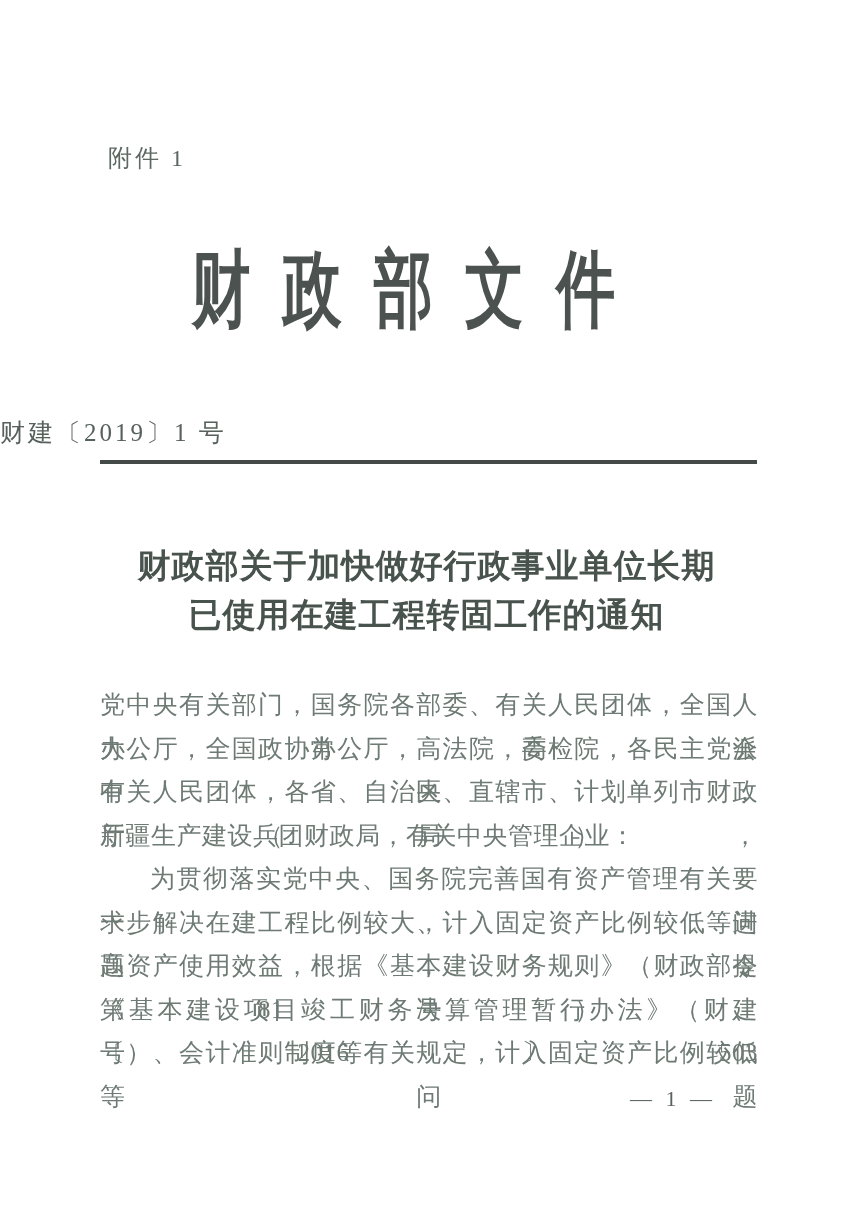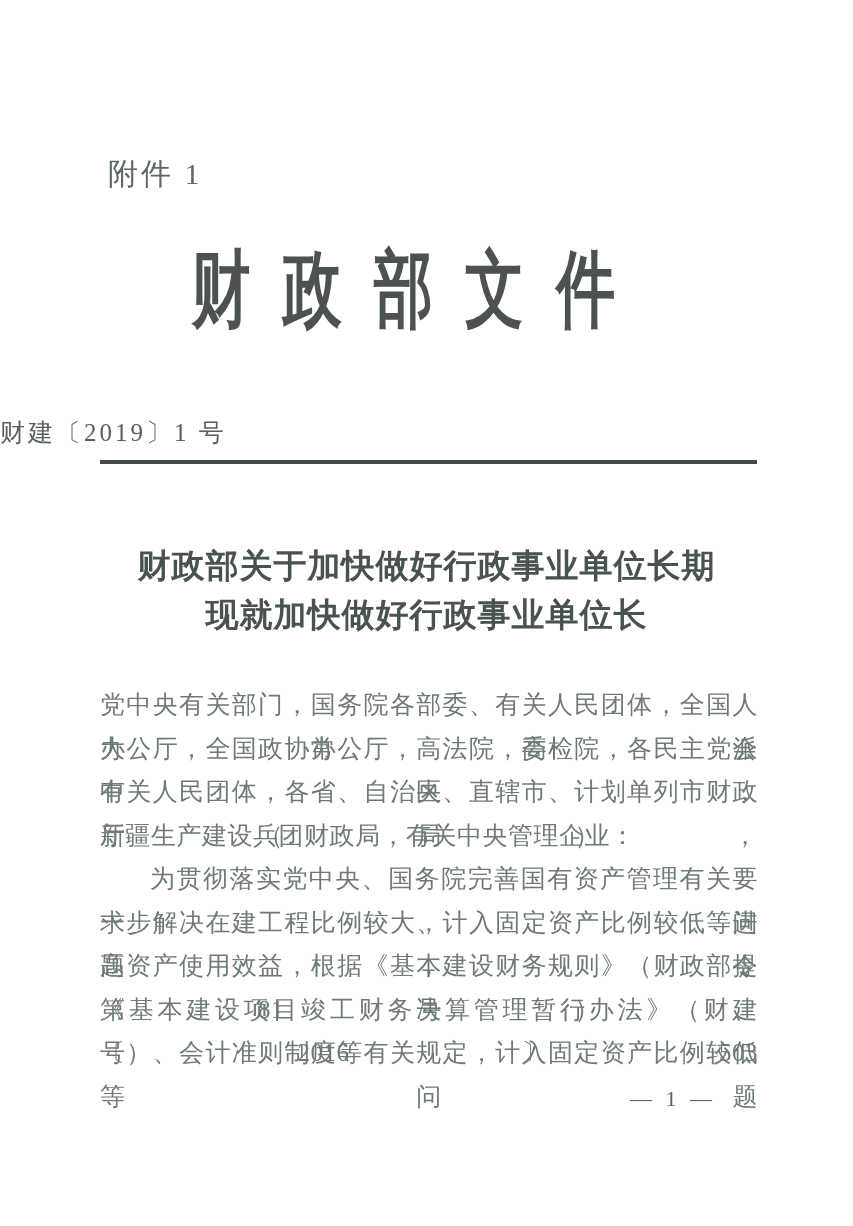--- a/index.html
+++ b/index.html
@@ -9,24 +9,23 @@
     height: 1226px;
     margin: 0 auto;
     background: #ffffff;
     font-family: "Liberation Serif", "DejaVu Serif", serif;
     overflow: hidden;
   }
   .attachment-label {
     position: absolute;
     left: 108px;
     top: 142px;
-    font-size: 30px;
+    font-size: 24px;
     letter-spacing: 3px;
     color: #5d6862;
-    margin-top: 12px;
   }
   .org-title {
     position: absolute;
     top: 240px;
     left: 0;
     right: 14px;
     text-align: center;
     font-size: 84px;
     font-weight: 700;
     color: #4c524f;
@@ -110,21 +109,21 @@
   <div class="org-title">
     <span class="squeeze">财政部文件</span>
   </div>
 
   <div class="doc-number">财建〔2019〕1 号</div>
 
   <div class="header-divider"></div>
 
   <h1 class="notice-title">
     <span>财政部关于加快做好行政事业单位长期</span><br>
-    <span>现就加快做好行政事业单位长</span>
+    <span>已使用在建工程转固工作的通知</span>
   </h1>
 
   <div class="body-text">
     <div class="body-line">党中央有关部门，国务院各部委、有关人民团体，全国人大常委会</div>
     <div class="body-line">办公厅，全国政协办公厅，高法院，高检院，各民主党派中央，</div>
     <div class="body-line">有关人民团体，各省、自治区、直辖市、计划单列市财政厅（局），</div>
     <div class="body-line short-line">新疆生产建设兵团财政局，有关中央管理企业：</div>
     <div class="body-line indented">为贯彻落实党中央、国务院完善国有资产管理有关要求，进</div>
     <div class="body-line">一步解决在建工程比例较大、计入固定资产比例较低等问题，提</div>
     <div class="body-line">高资产使用效益，根据《基本建设财务规则》（财政部令第81号）、</div>

